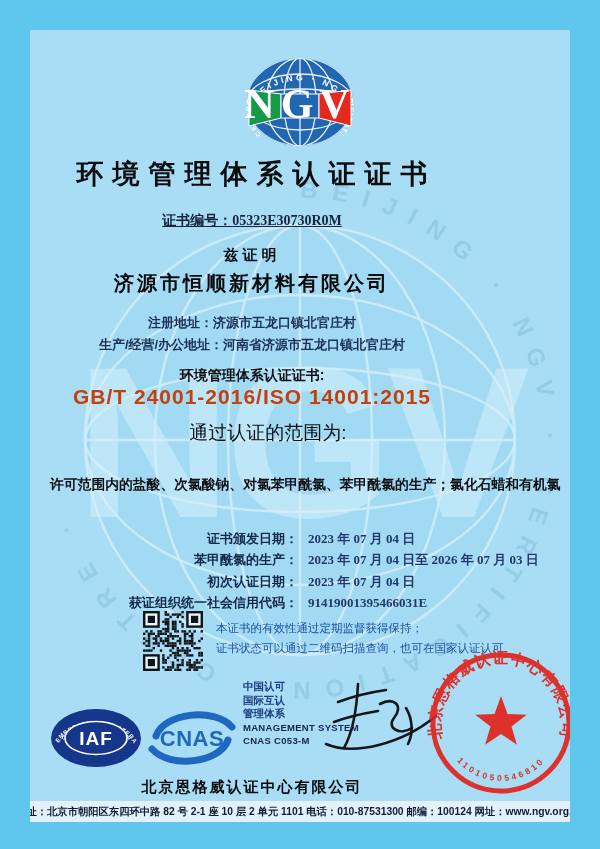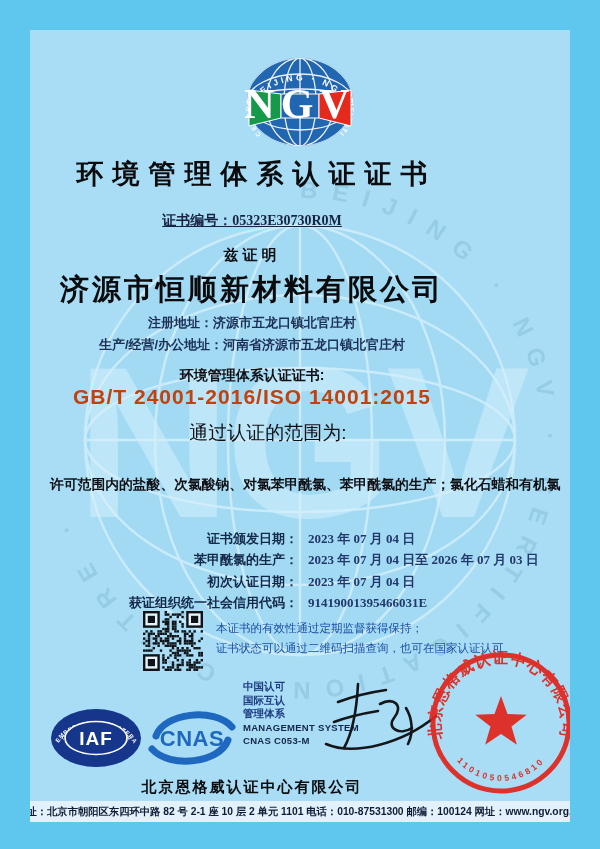--- a/index.html
+++ b/index.html
@@ -21,21 +21,21 @@
   
   #watermark{left:0;top:0;width:540px;height:792px;pointer-events:none;}
 
   
   #logo{left:195px;top:14px;width:150px;height:114px;}
   #title{top:126px;font-size:27px;font-weight:bold;color:#0c0c0e;letter-spacing:9px;text-indent:9px;font-family:"Liberation Serif",serif;}
   #cert-no{top:182px;font-size:14px;color:#182441;font-weight:600;font-family:"Liberation Serif",serif;text-decoration:underline;}
 
   
   #certify{top:216px;font-size:15px;font-weight:bold;color:#101015;letter-spacing:4px;}
-  #company{top:240px;font-size:29px;font-weight:bold;color:#0b0b0d;letter-spacing:3px;}
+  #company{top:240px;font-size:20px;font-weight:bold;color:#0b0b0d;letter-spacing:3px;}
   #reg-addr{top:284px;font-size:13px;font-weight:600;color:#1c2f55;}
   #op-addr{top:306px;font-size:13px;font-weight:600;color:#1c2f55;}
   #std-label{top:337px;font-size:14px;font-weight:bold;color:#101015;}
   #standard{top:355px;font-size:21px;font-weight:bold;color:#c2410c;letter-spacing:1px;}
   #scope-label{top:390px;font-size:19px;font-weight:normal;color:#101015;padding-left:16px;}
   #scope{top:442px;line-height:26px;font-size:13.8px;font-weight:bold;color:#101015;padding-left:20px;}
 
   
   #dates{left:0;top:498px;width:540px;}
   .drow{display:flex;line-height:21.3px;font-size:13px;}

